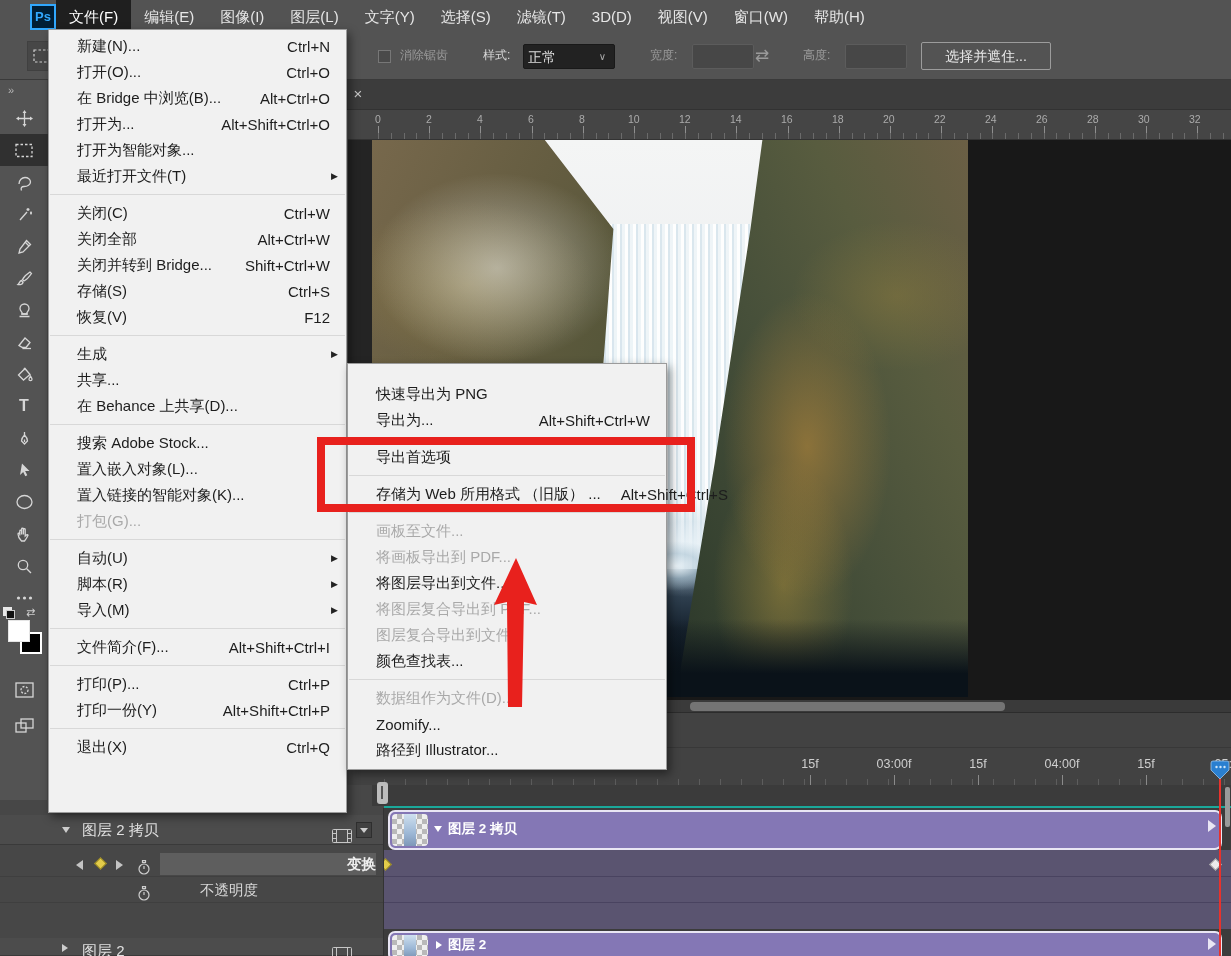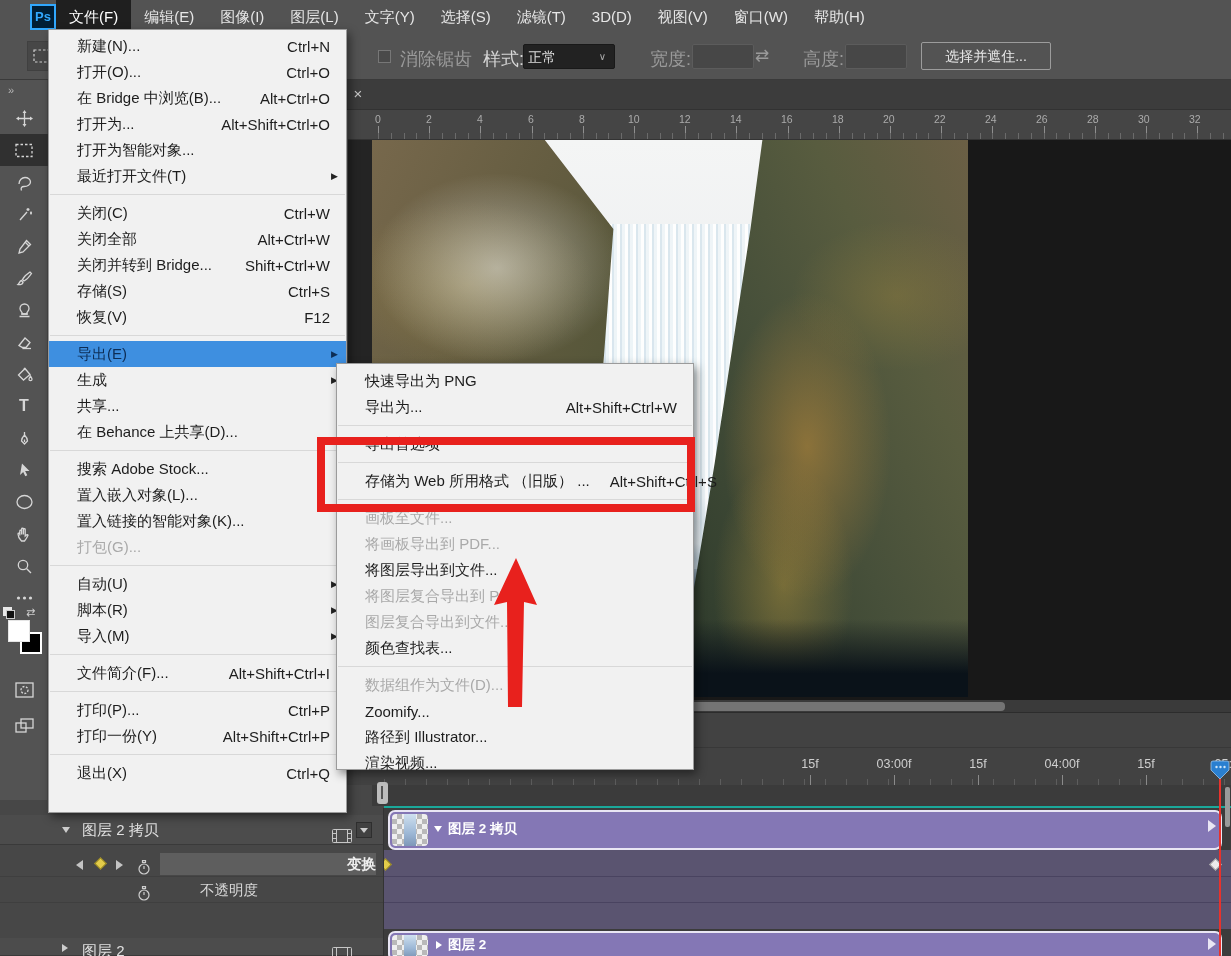--- a/index.html
+++ b/index.html
@@ -9,21 +9,21 @@
 
   
   .menubar{position:absolute;left:0;top:0;width:1231px;height:33px;background:#535353;display:flex;align-items:center;z-index:40}
   .pslogo{width:26px;height:26px;margin-left:30px;background:#001e36;border:2px solid #31a8ff;color:#31a8ff;font-weight:bold;font-size:13px;display:flex;align-items:center;justify-content:center}
   .mbar-item{color:#e6e6e6;font-size:15px;padding:0 13px;height:33px;line-height:33px;cursor:default}
   .mbar-item.active{background:#1f1f1f;color:#fff}
 
   
   .optionsbar{position:absolute;left:0;top:33px;width:1231px;height:47px;background:#535353;border-bottom:1px solid #3a3a3a;z-index:30}
   .toolind{position:absolute;left:27px;top:8px;width:30px;height:30px;background:#474747;border:1px solid #404040;display:flex;align-items:center;justify-content:center}
-  .ob-label{position:absolute;top:14px;font-size:18px;color:#9a9a9a}
+  .ob-label{position:absolute;top:14px;font-size:12px;color:#9a9a9a}
   .ob-label.lit{color:#d6d6d6}
   .checkbox{position:absolute;left:378px;top:17px;width:13px;height:13px;border:1px solid #777;background:#4a4a4a}
   .dd{position:absolute;left:523px;top:11px;width:92px;height:25px;background:#222;border:1px solid #191919;border-radius:2px;color:#ddd;font-size:14px;line-height:24px;padding-left:4px}
   .dd .caret{position:absolute;right:8px;top:0;color:#aaa;font-size:10px;line-height:24px}
   .ob-input{position:absolute;top:11px;width:62px;height:25px;background:#474747;border:1px solid #5c5c5c;border-radius:2px}
   .swapicon{position:absolute;left:755px;top:12px;color:#9a9a9a;font-size:17px}
   .sel-mask-btn{position:absolute;left:921px;top:9px;width:130px;height:28px;border:1px solid #9c9c9c;border-radius:2px;color:#e8e8e8;font-size:14px;text-align:center;line-height:26px;background:transparent}
 
   
   .toolbar{position:absolute;left:0;top:80px;width:48px;height:720px;background:#535353;z-index:5;border-right:1px solid #474747}
@@ -109,21 +109,21 @@
   .lp-dd .chev-d{left:3px;top:5px;border-top-color:#ccc;border-left-width:4px;border-right-width:4px;border-top-width:5px}
   .vscroll-mini{position:absolute;left:1225px;top:74px;width:5px;height:40px;background:#9a9a9a;border-radius:2px}
 
   
   .playline{position:absolute;left:1219px;top:779px;width:2px;height:177px;background:#e8322c;z-index:25}
   .playhead{position:absolute;left:1210px;top:760px;z-index:26}
 
   
   .menu{position:absolute;background:#f1f1f1;border:1px solid #9b9b9b;box-shadow:3px 4px 9px rgba(0,0,0,.45);z-index:50;padding-top:3px}
   .filemenu{left:48px;top:29px;width:299px;height:784px}
-  .submenu{left:336px;top:363px;width:358px;height:407px;padding-top:4px}
+  .submenu{left:347px;top:363px;width:320px;height:407px;padding-top:17px}
   .mi{position:relative;height:26px;display:flex;align-items:center;justify-content:space-between;padding:0 16px 0 28px;font-size:15px;color:#1d1d1d;cursor:default}
   .mi span{color:inherit;white-space:nowrap}
   .mi .sc{margin-left:20px}
   .mi.dis{color:#a9a9a9}
   .mi.hl{background:#3e8fe0;color:#0d2d55}
   .mi.has-sub::after{content:"▶";position:absolute;right:8px;top:50%;transform:translateY(-50%);font-size:9px;color:#222}
   .mi.hl.has-sub::after{color:#0d2d55}
   .menu .sep{height:1px;background:#d8d8d8;margin:5px 1px}
 
   
@@ -478,24 +478,20 @@
       </div>
     <div class="mi">
         <span>存储(S)</span>
         <span class="sc">Ctrl+S</span>
       </div>
     <div class="mi">
         <span>恢复(V)</span>
         <span class="sc">F12</span>
       </div>
     <div class="sep"></div>
-    <div class="mi hl has-sub">
-        <span>导出(E)</span>
-        <span class="sc"></span>
-      </div>
     <div class="mi has-sub">
         <span>生成</span>
         <span class="sc"></span>
       </div>
     <div class="mi">
         <span>共享...</span>
         <span class="sc"></span>
       </div>
     <div class="mi">
         <span>在 Behance 上共享(D)...</span>
@@ -600,24 +596,20 @@
     <div class="mi dis">
         <span>数据组作为文件(D)...</span>
         <span class="sc"></span>
       </div>
     <div class="mi">
         <span>Zoomify...</span>
         <span class="sc"></span>
       </div>
     <div class="mi">
         <span>路径到 Illustrator...</span>
-        <span class="sc"></span>
-      </div>
-    <div class="mi">
-        <span>渲染视频...</span>
         <span class="sc"></span>
       </div>
   </div>
 
   <div class="red-rect"></div>
   <svg class="red-arrow" width="60" height="160">
     <polygon points="28,3 49,50 36,47 34,152 20,152 19,47 6,50" fill="#e8211d"></polygon>
   </svg>
 
 </div>

